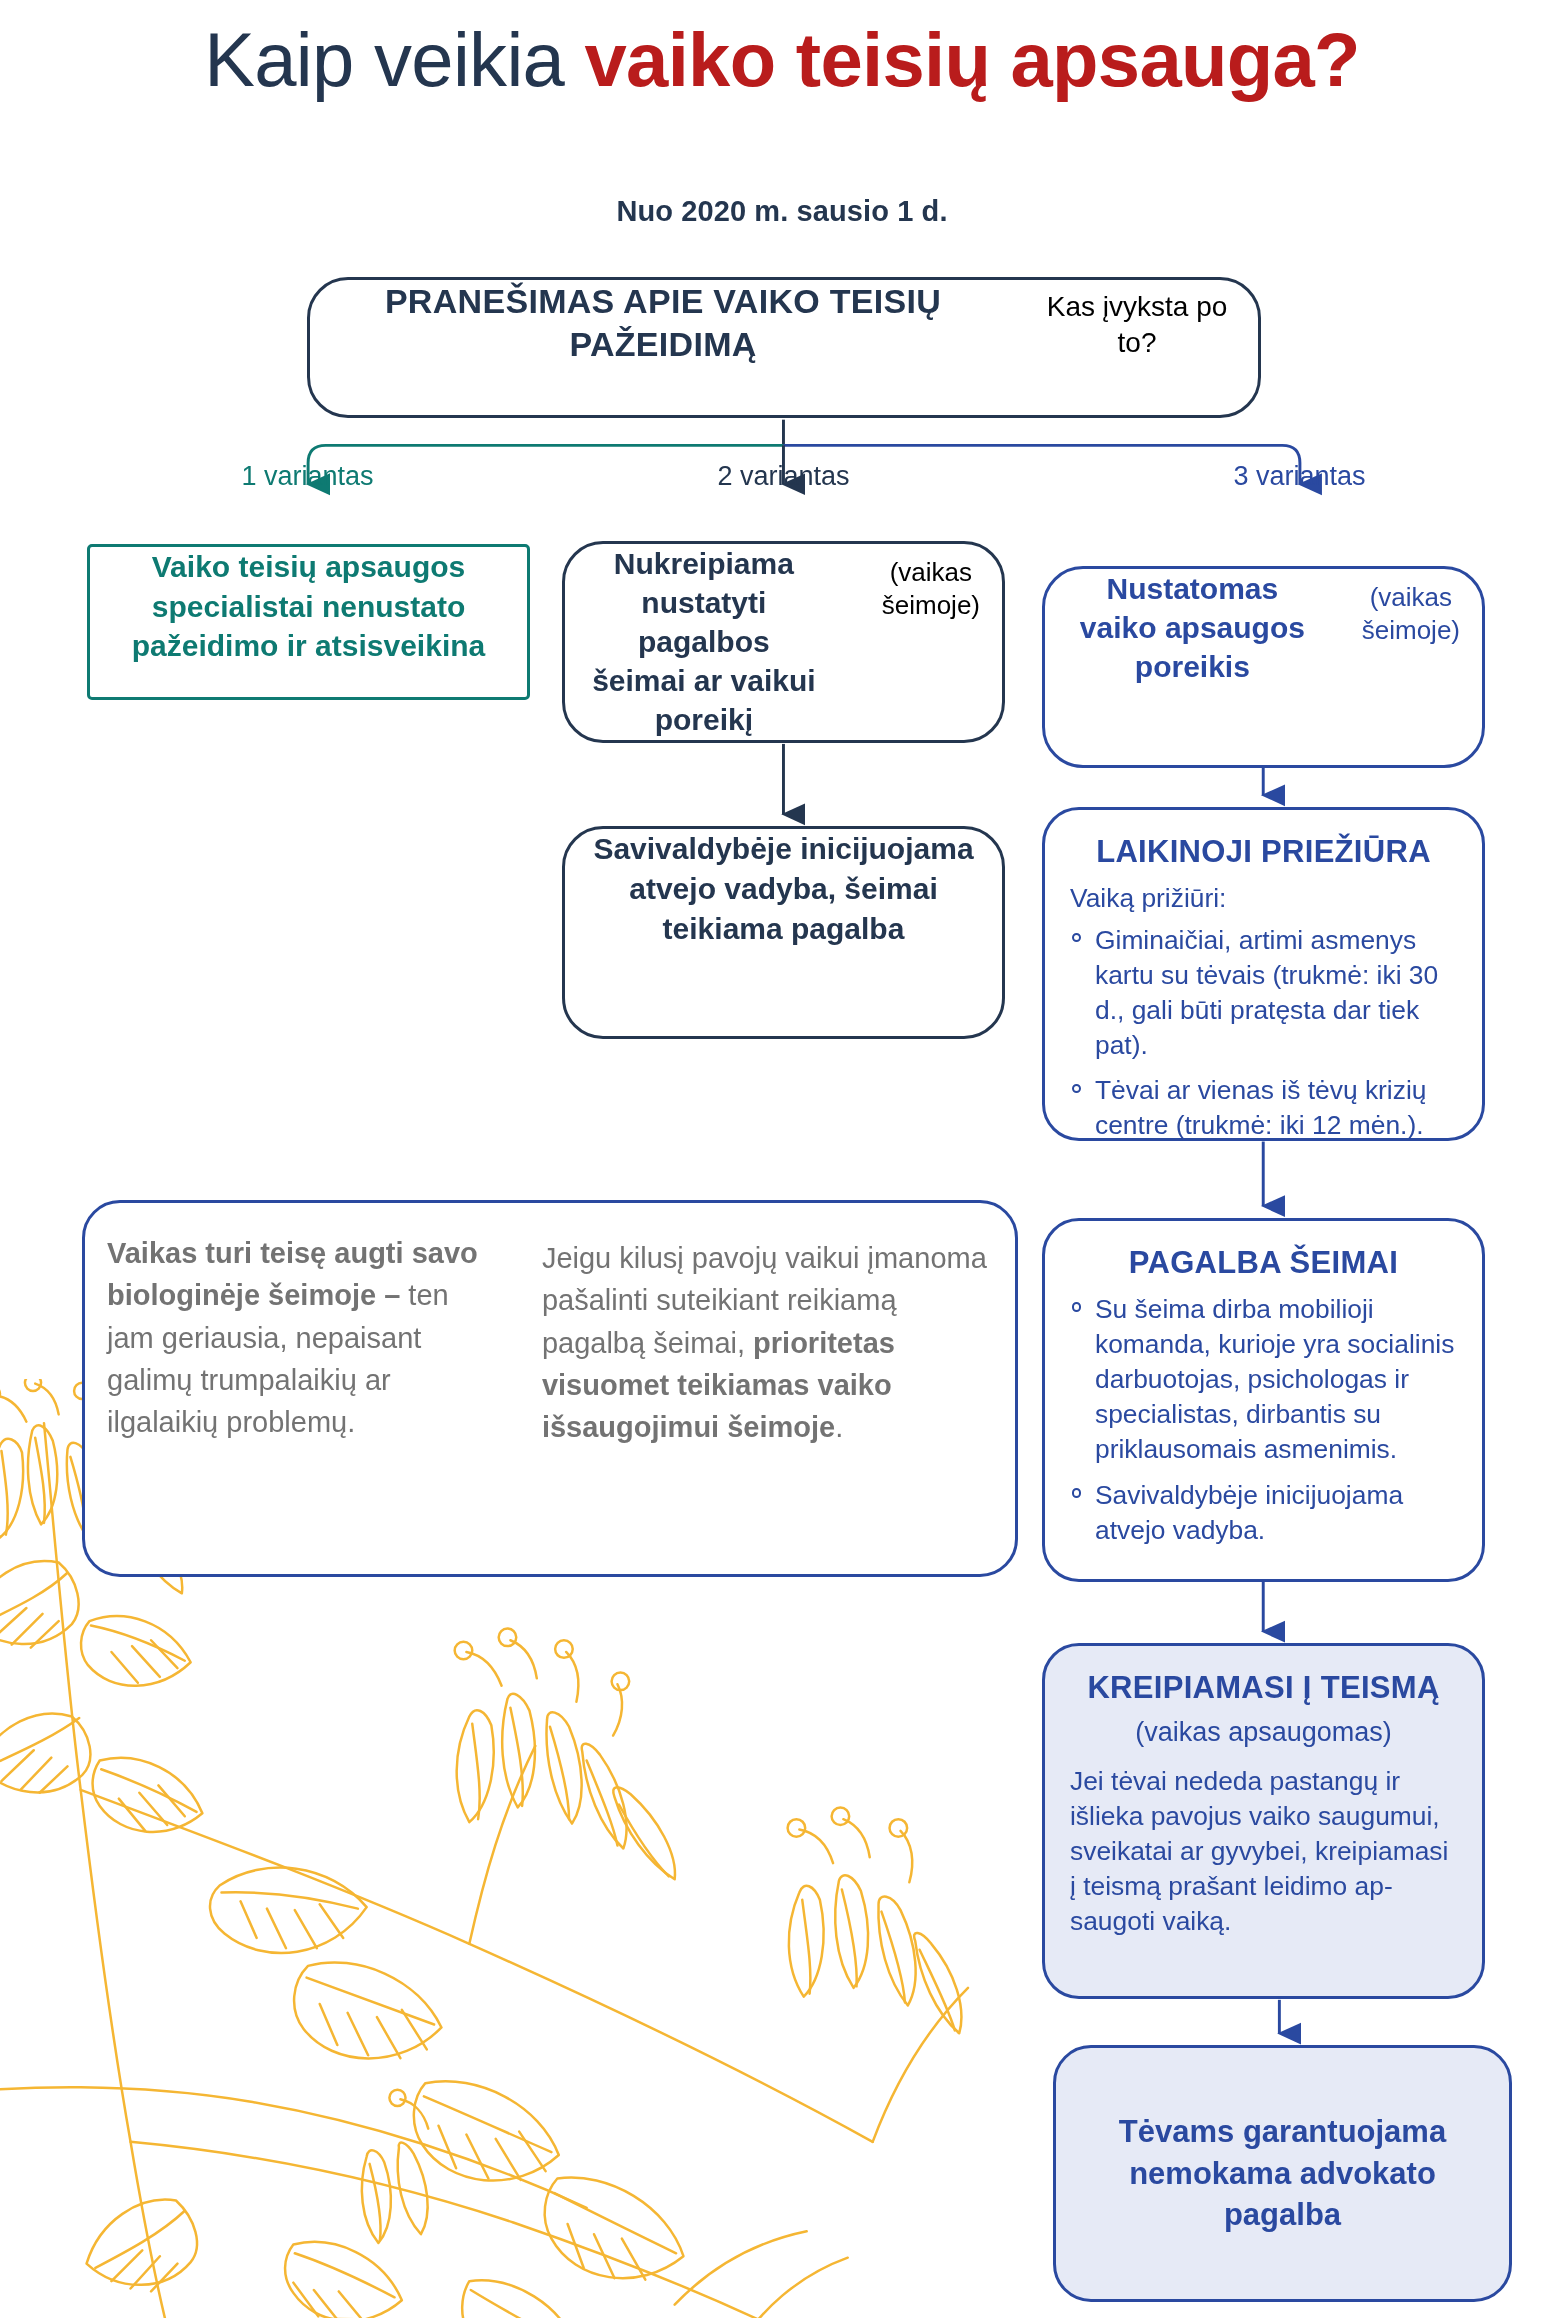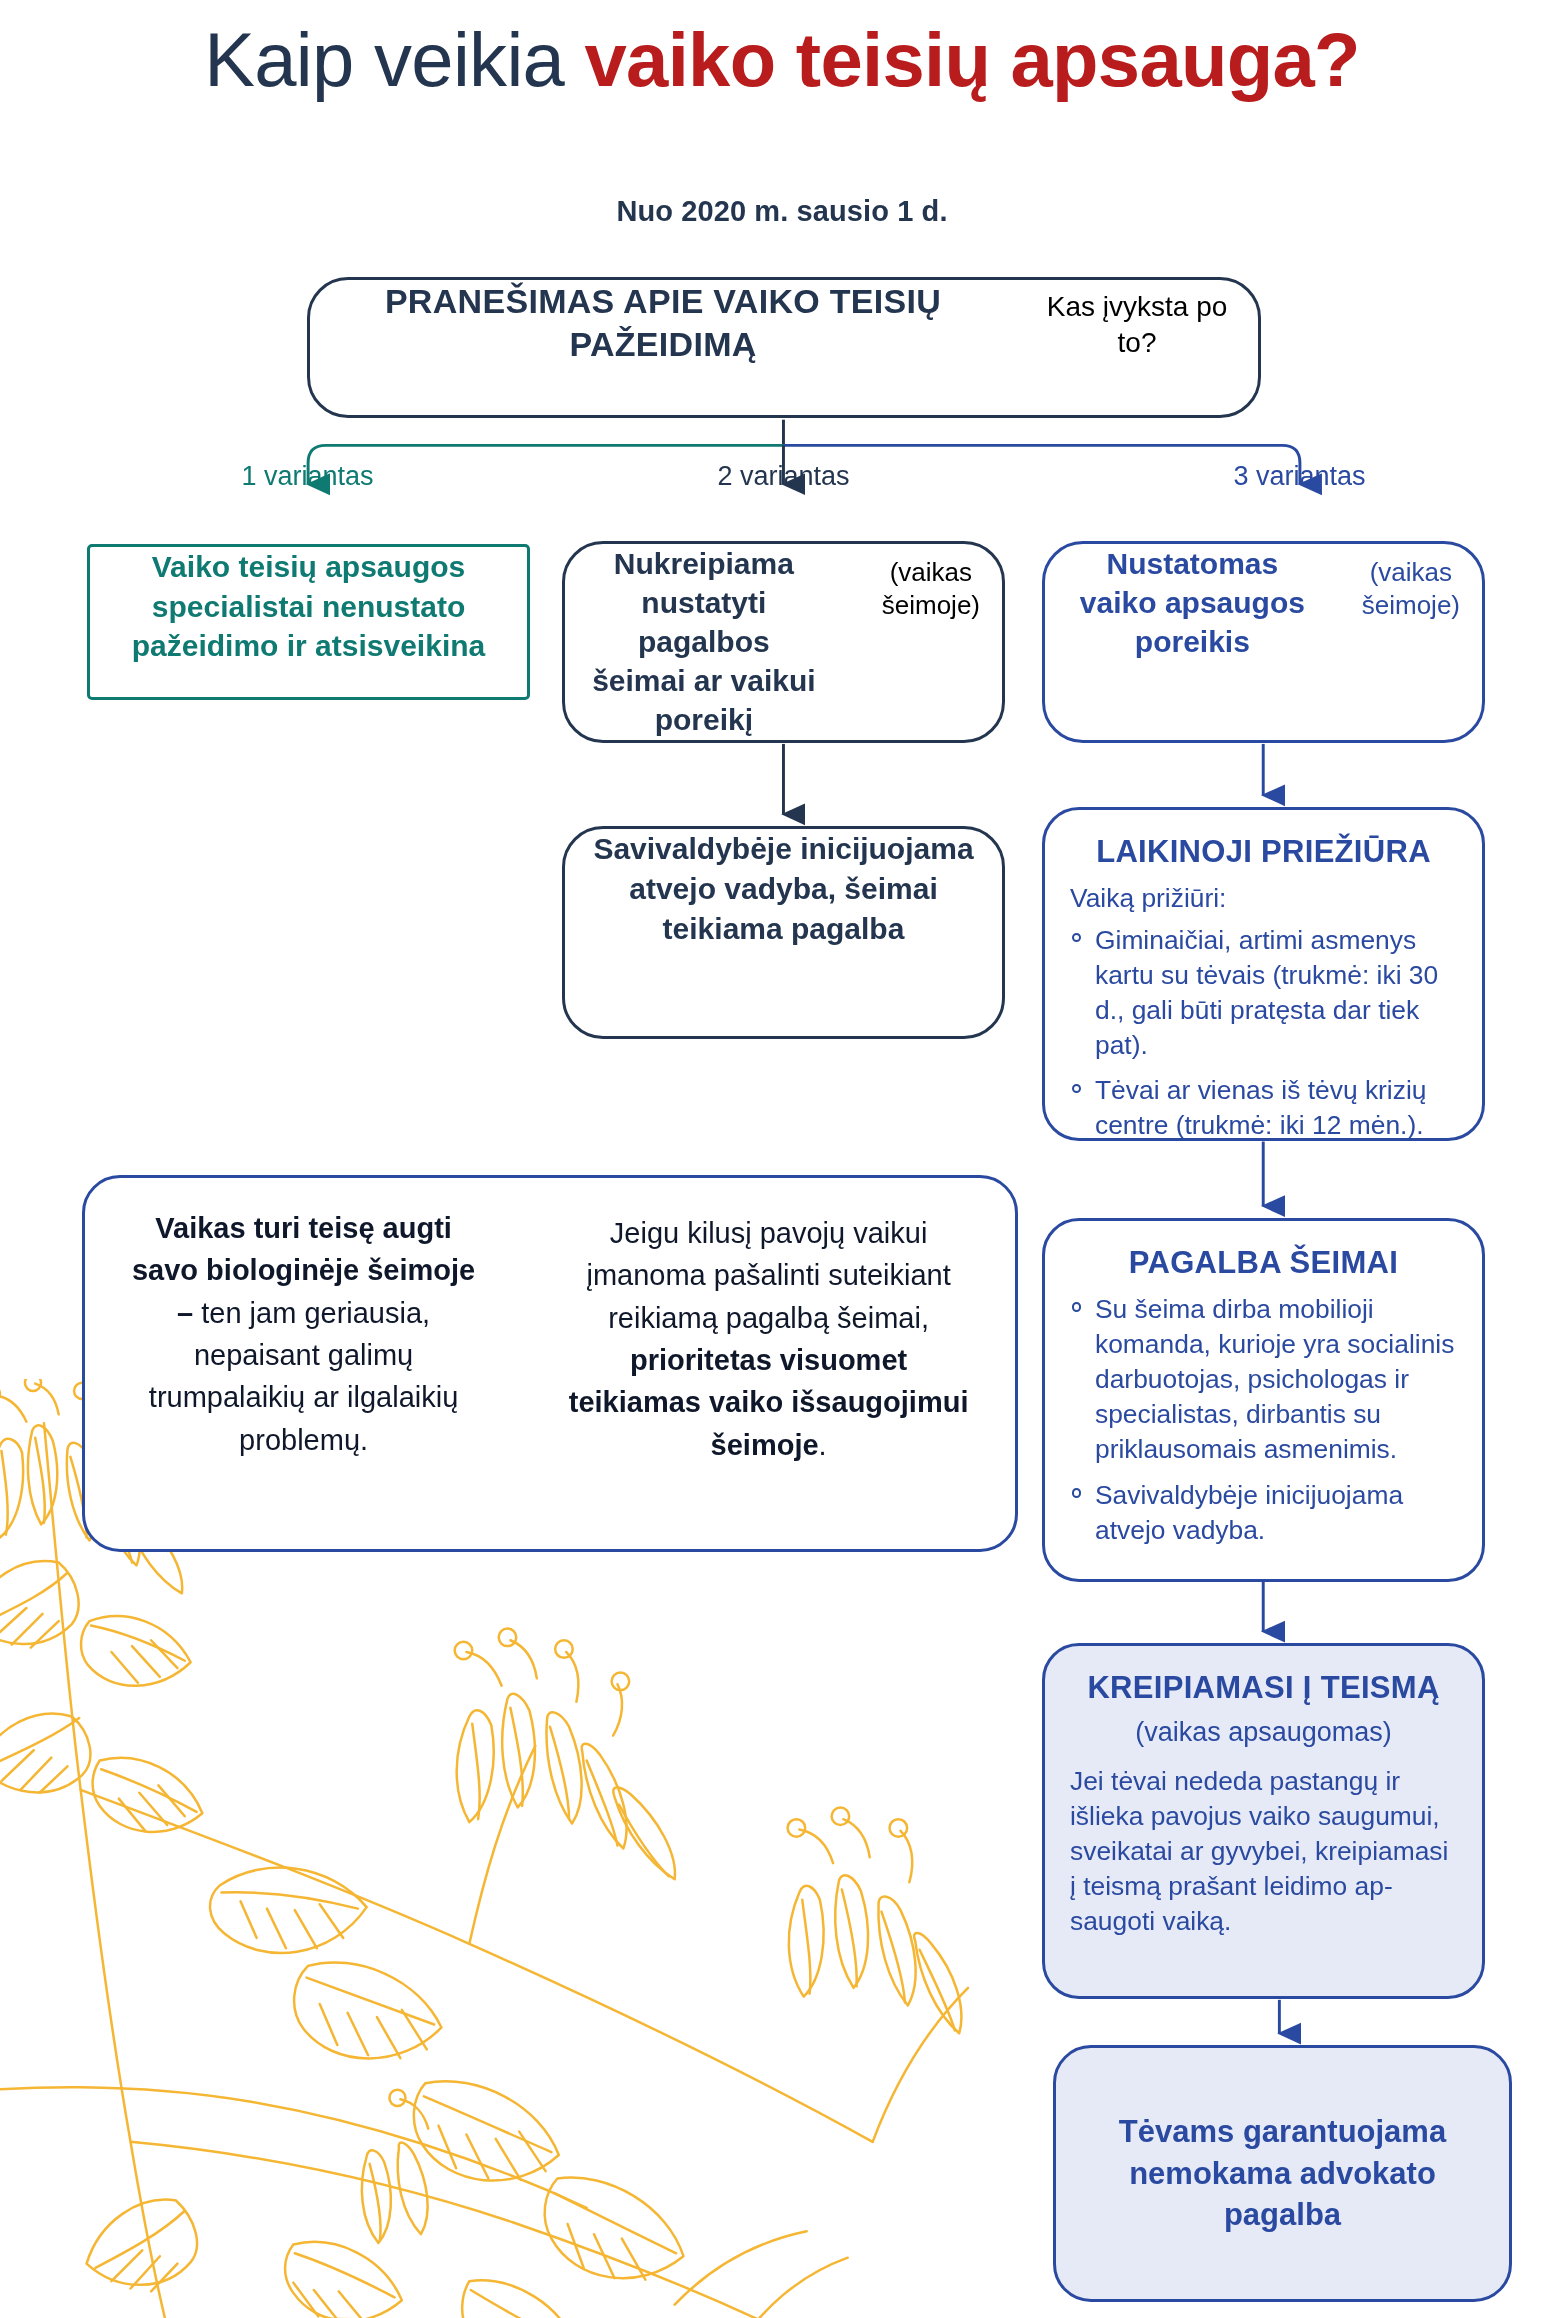--- a/index.html
+++ b/index.html
@@ -33,21 +33,21 @@
     font-size:29px;font-weight:700;color:#24364f;letter-spacing:0.1px;z-index:3;
   }
 
   
   .node{
     position:absolute;box-sizing:border-box;background:#ffffff;
     border:3.7px solid #24364f;border-radius:38px;z-index:2;
     display:flex;justify-content:center;
   }
   .node.teal{border-color:#0e7a72;}
-  .node.blue{border-color:#2a49a0;}
+  .node.blue{border-color:#2a49a0;margin-top:25px;}
   .node.filled{background:#e6eaf6;border-color:#2a49a0;}
 
   .nd-title{
     text-align:center;font-weight:700;color:#24364f;
     font-size:31px;line-height:1.26;padding:0 25px;
   }
   .nd-title.teal{color:#0e7a72;}
   .nd-title.blue{color:#2a49a0;}
   .nd-sub{
     text-align:center;color:#000000;font-size:26.4px;line-height:1.3;
@@ -82,22 +82,22 @@
   
   #node-mid2{left:562px;top:826px;width:443px;height:213px;border-radius:41px;}
   #node-mid2 .nd-title{font-size:30px;line-height:1.34;}
 
   
   #panel-right-to-family{
     left:82px;top:1175px;width:936px;height:377px;border-radius:38px;
     border-color:#2a49a0;justify-content:center;
   }
   .para{
-    color:#0f172a;font-size:29px;line-height:1.46;padding:0 38px;font-weight:400;
-    text-align:center;
+    color:#737373;font-size:29px;line-height:1.46;padding:0 22px;font-weight:400;
+    text-align:left;
   }
   .para b{font-weight:700;}
   .para + .para{margin-top:34px;}
 
   
   .detail{
     position:absolute;box-sizing:border-box;background:#ffffff;
     border:3.7px solid #2a49a0;border-radius:37px;z-index:2;
     padding:20.5px 25px 22px 25px;
   }

